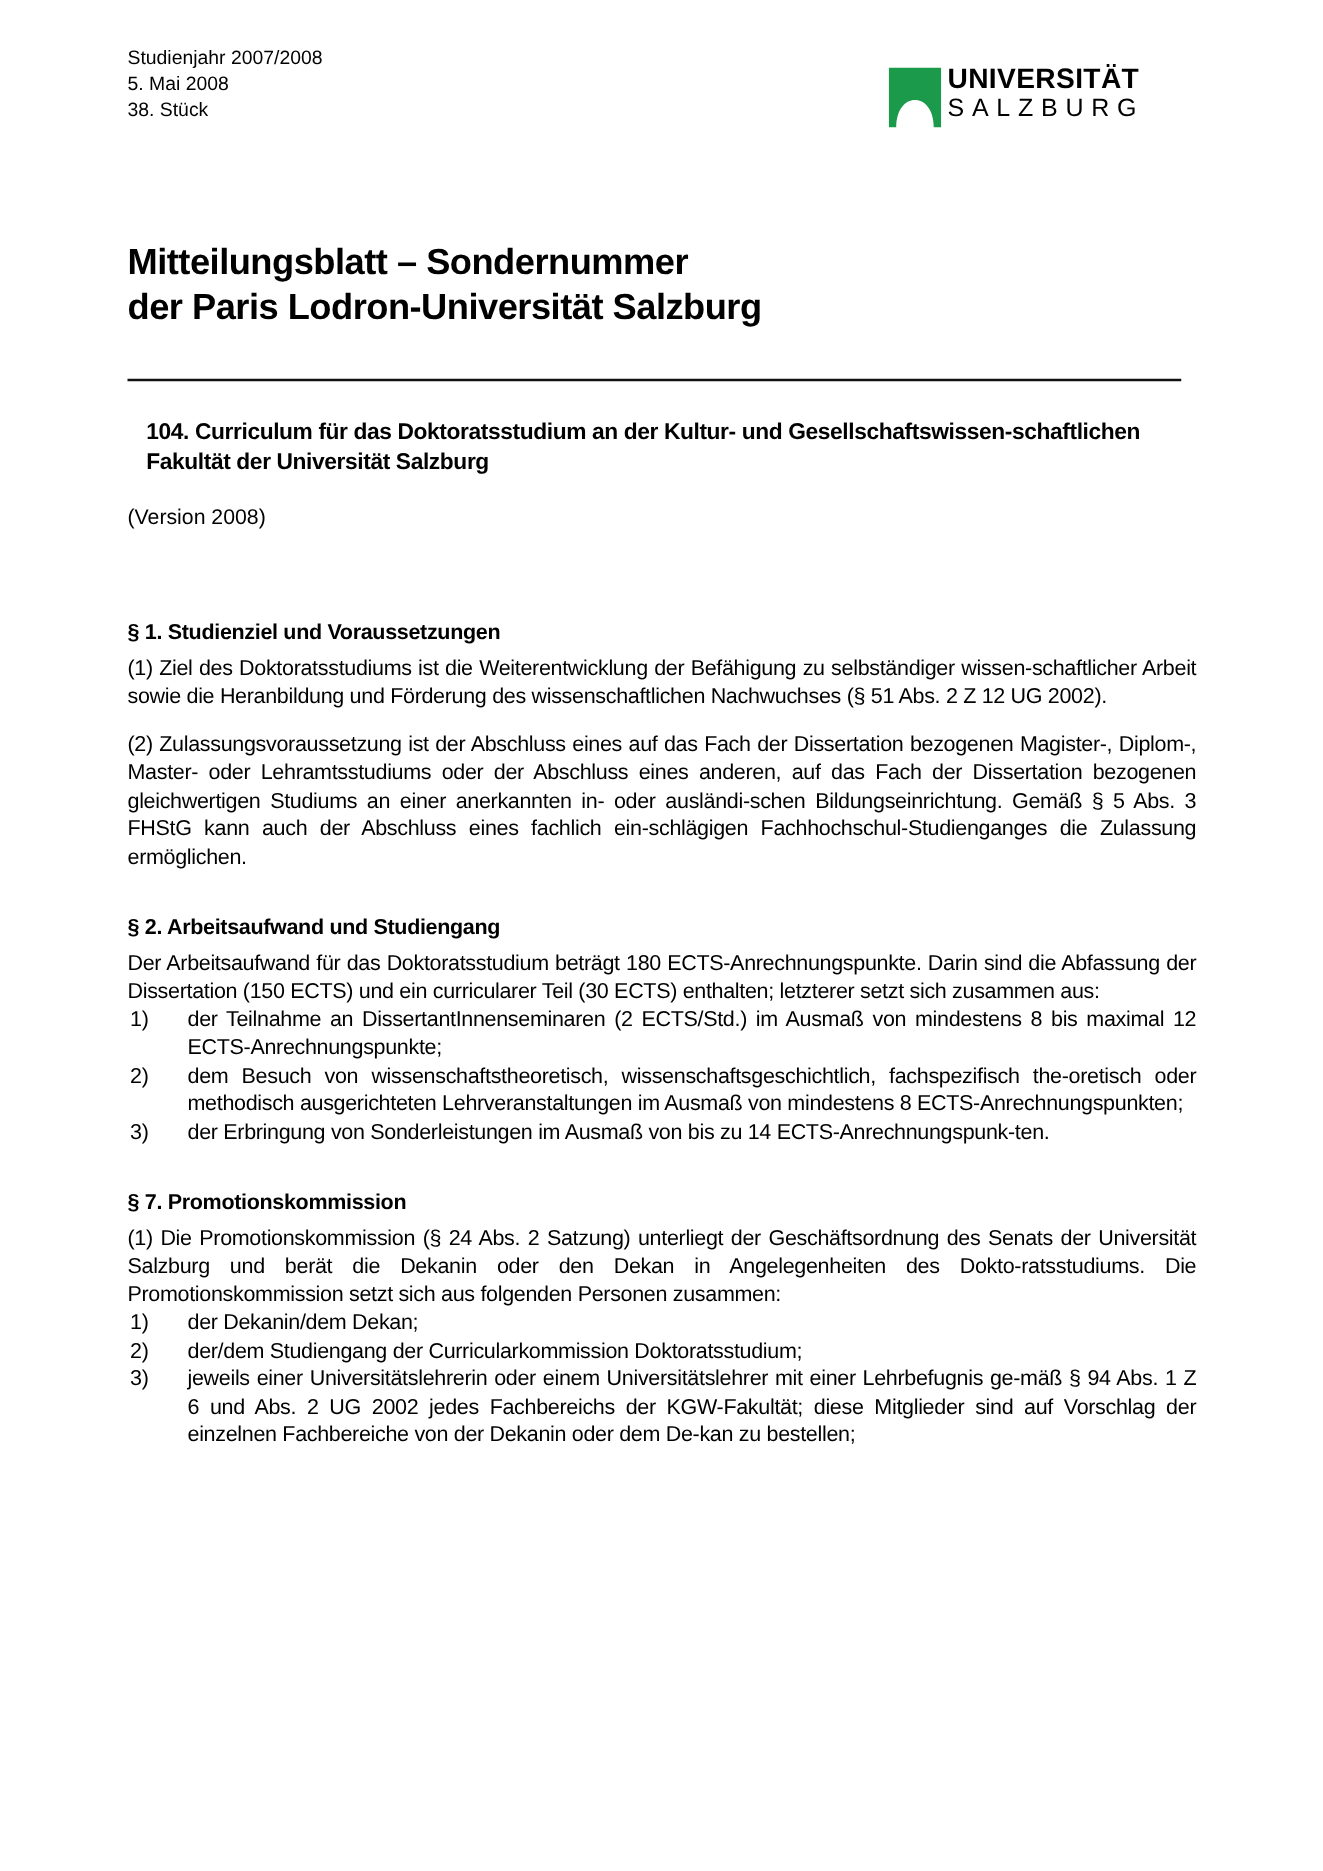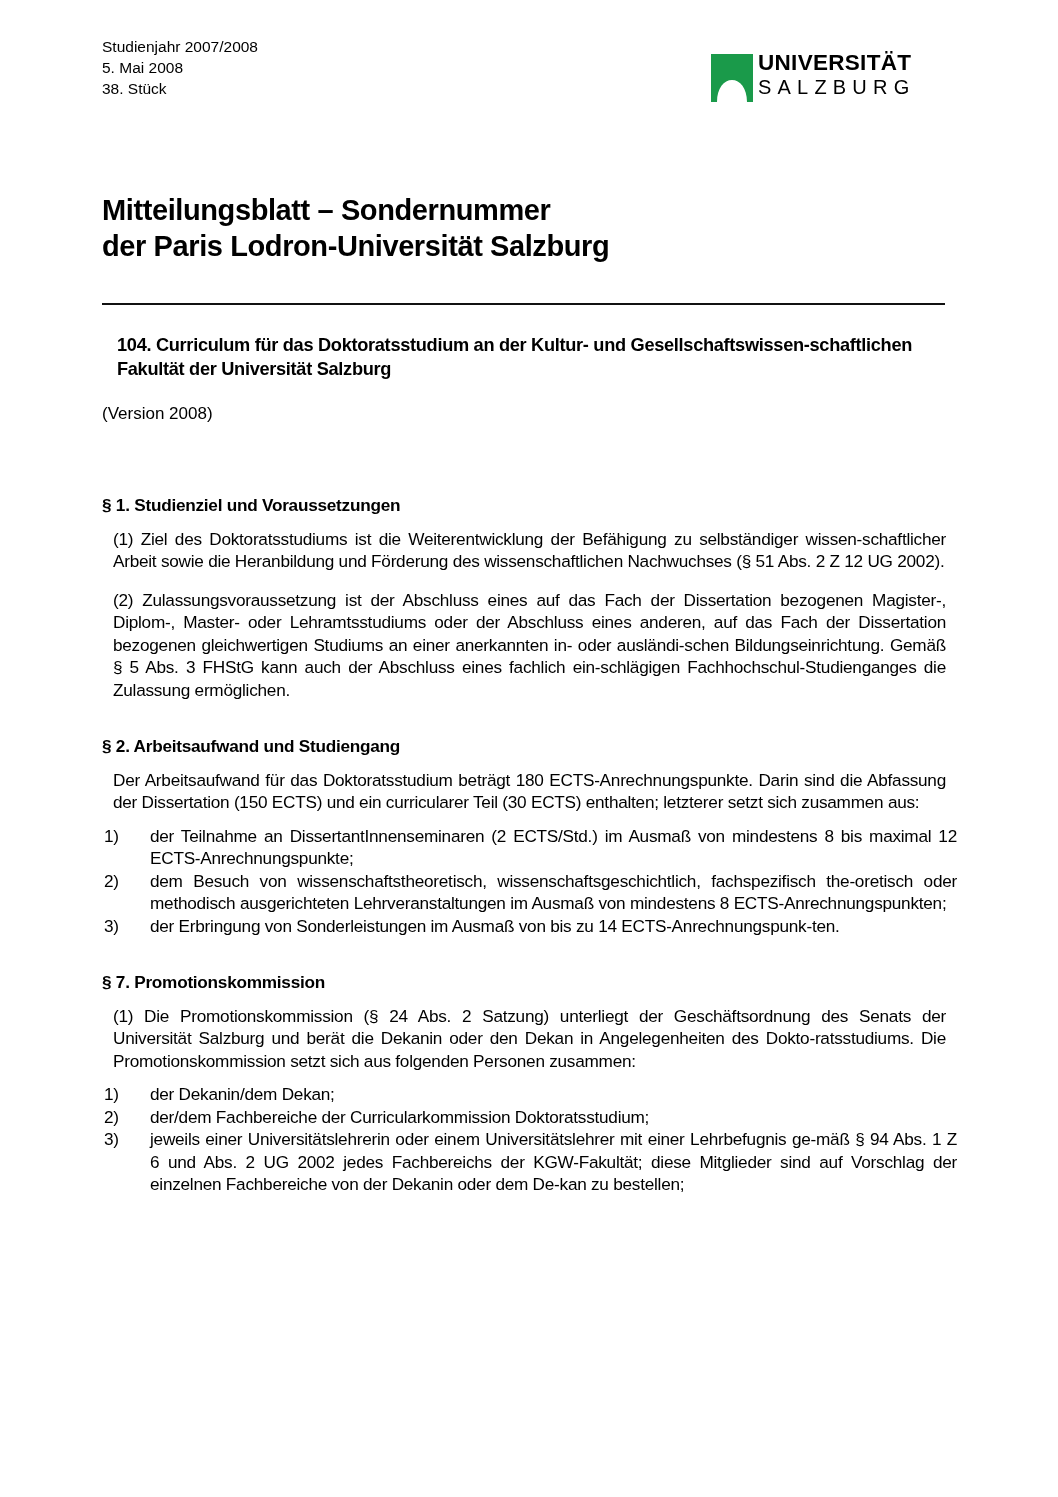--- a/index.html
+++ b/index.html
@@ -17,21 +17,21 @@
            line-height: 36px; letter-spacing: -0.4px; }
   .title div { white-space: nowrap; }
   .rule { position: absolute; left: 102px; top: 303px; width: 843px; height: 0;
           border-top: 2px solid #111; }
   .doc-heading { position: absolute; left: 102px; top: 333px; width: 843px; font-size: 18.2px;
                  font-weight: bold; line-height: 24px; letter-spacing: -0.3px; margin-left: 15px; }
   .version { position: absolute; left: 102px; top: 404px; font-size: 17px; }
   .content { position: absolute; left: 102px; top: 494px; width: 855px; font-size: 17.2px;
              line-height: 22.5px; letter-spacing: -0.25px; }
   .sec-h { font-weight: bold; margin: 0 0 6px 0; }
-  .para { text-align: justify; margin: 11px; }
+  .para { text-align: justify; margin: 0; }
   .para.gap { margin-top: 16px; }
   .sec { margin-bottom: 34px; }
   ol.items { list-style: none; margin: 0; padding: 0; }
   ol.items li { position: relative; padding-left: 48px; text-align: justify; }
   ol.items li .num { position: absolute; left: 2px; top: 0; }
   .after-list { margin: 0; }
 </style>
 </head>
 <body>
 
@@ -89,21 +89,21 @@
   <div class="sec">
     <div class="sec-h">§ 7. Promotionskommission</div>
     <p class="para">(1) Die Promotionskommission (§ 24 Abs. 2 Satzung) unterliegt der Geschäftsordnung des Senats der Universität Salzburg und berät die Dekanin oder den Dekan in Angelegenheiten des Dokto-ratsstudiums. Die Promotionskommission setzt sich aus folgenden Personen zusammen:</p>
     <ol class="items">
       <li>
         <span class="num">1)</span>
         <span>der Dekanin/dem Dekan;</span>
       </li>
       <li>
         <span class="num">2)</span>
-        <span>der/dem Fachbereiche der Curricularkommission Doktoratsstudium;</span>
+        <span>der/dem Studiengang der Curricularkommission Doktoratsstudium;</span>
       </li>
       <li>
         <span class="num">3)</span>
         <span>jeweils einer Universitätslehrerin oder einem Universitätslehrer mit einer Lehrbefugnis ge-mäß § 94 Abs. 1 Z 6 und Abs. 2 UG 2002 jedes Fachbereichs der KGW-Fakultät; diese Mitglieder sind auf Vorschlag der einzelnen Fachbereiche von der Dekanin oder dem De-kan zu bestellen;</span>
       </li>
     </ol>
   </div>
 
 </div>
 

